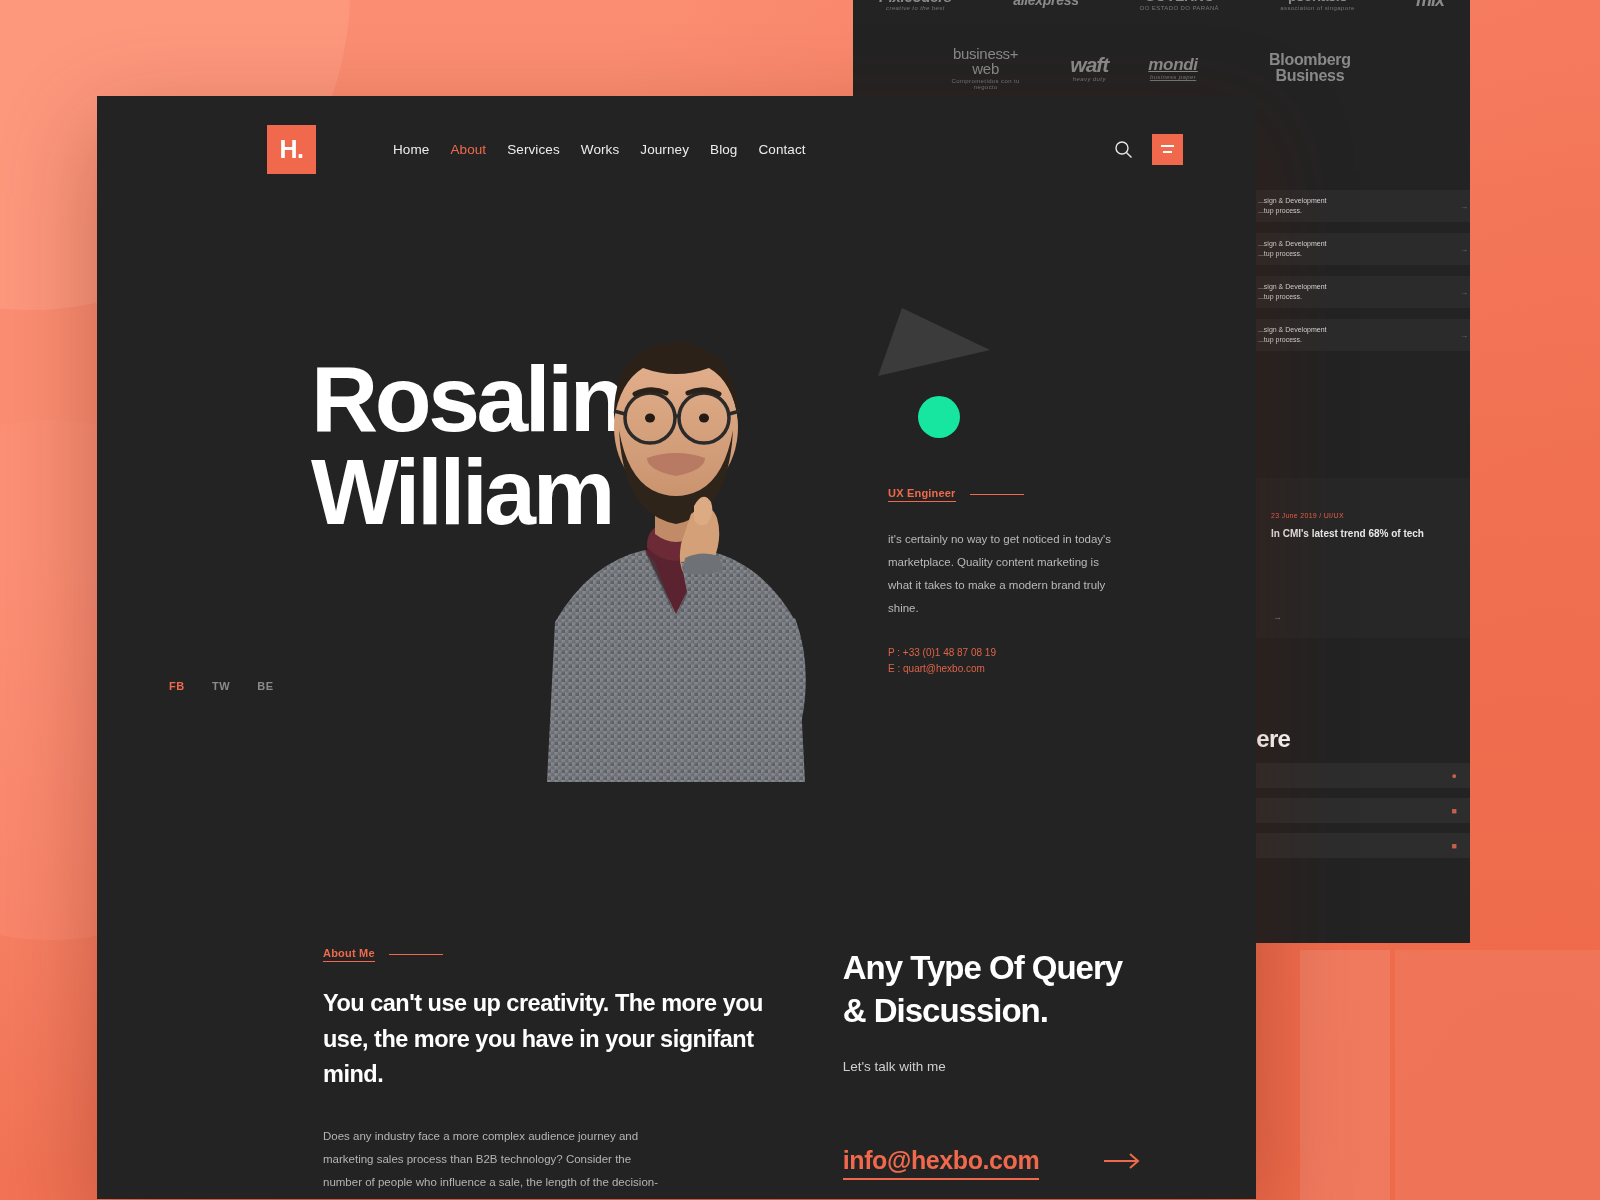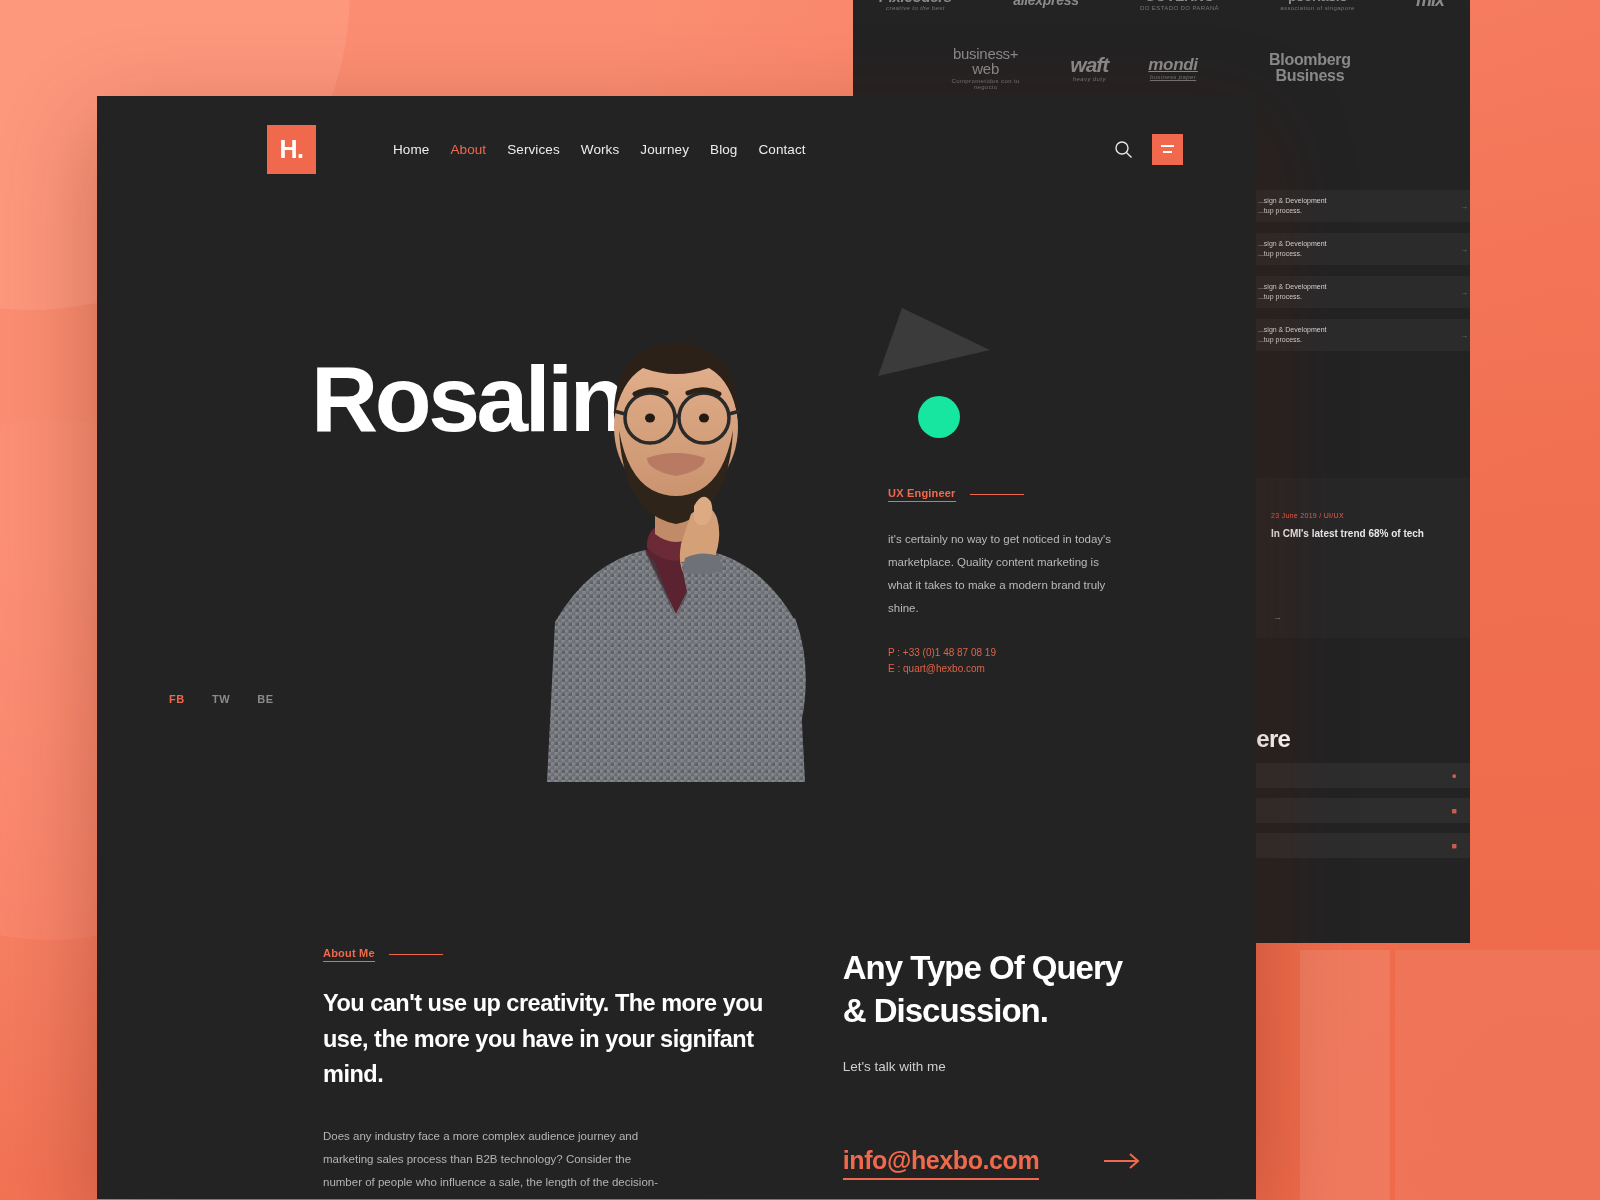--- a/index.html
+++ b/index.html
@@ -130,21 +130,21 @@
   }
   #hero-photo {
     position: absolute; left: 398px; top: 60px; width: 360px; height: 520px; z-index: 2;
   }
   #hero-shapes { position: absolute; left: 775px; top: 100px; width: 130px; height: 140px; z-index: 1; }
   #shape-circle {
     position: absolute; left: 46px; top: 94px; width: 42px; height: 42px;
     border-radius: 50%; background: #17E6A0;
   }
   #social-links {
-    position: absolute; left: 72px; top: 491px; display: flex; gap: 27px; z-index: 3;
+    position: absolute; left: 72px; top: 478px; display: flex; gap: 27px; z-index: 3;
   }
   .social-link { font-size: 11px; font-weight: 700; color: #8a8a8a; text-decoration: none; letter-spacing: .6px; }
   .social-link.active { color: #F0694C; }
 
   #hero-info { position: absolute; left: 791px; top: 285px; width: 300px; z-index: 3; }
   .eyebrow-row { display: flex; align-items: center; gap: 14px; }
   .eyebrow {
     color: #F0694C; font-size: 11px; font-weight: 700; letter-spacing: .2px;
     border-bottom: 1px solid #F0694C; padding-bottom: 2px;
   }
@@ -311,20 +311,21 @@
         <span></span>
           <span class="short"></span>
       </button>
     </div>
   </header>
 
   <section id="hero">
 
     <h1 id="hero-name">
       <span>Rosalina</span><br>
+      <span>William</span>
     </h1>
 
     <div id="hero-shapes">
       <svg width="130" height="80" viewBox="0 0 130 80">
         <polygon points="30,6 118,48 6,74" fill="#3b3b3b"></polygon>
       </svg>
       <div id="shape-circle"></div>
     </div>
 
     <svg id="hero-photo" viewBox="0 0 360 520">

